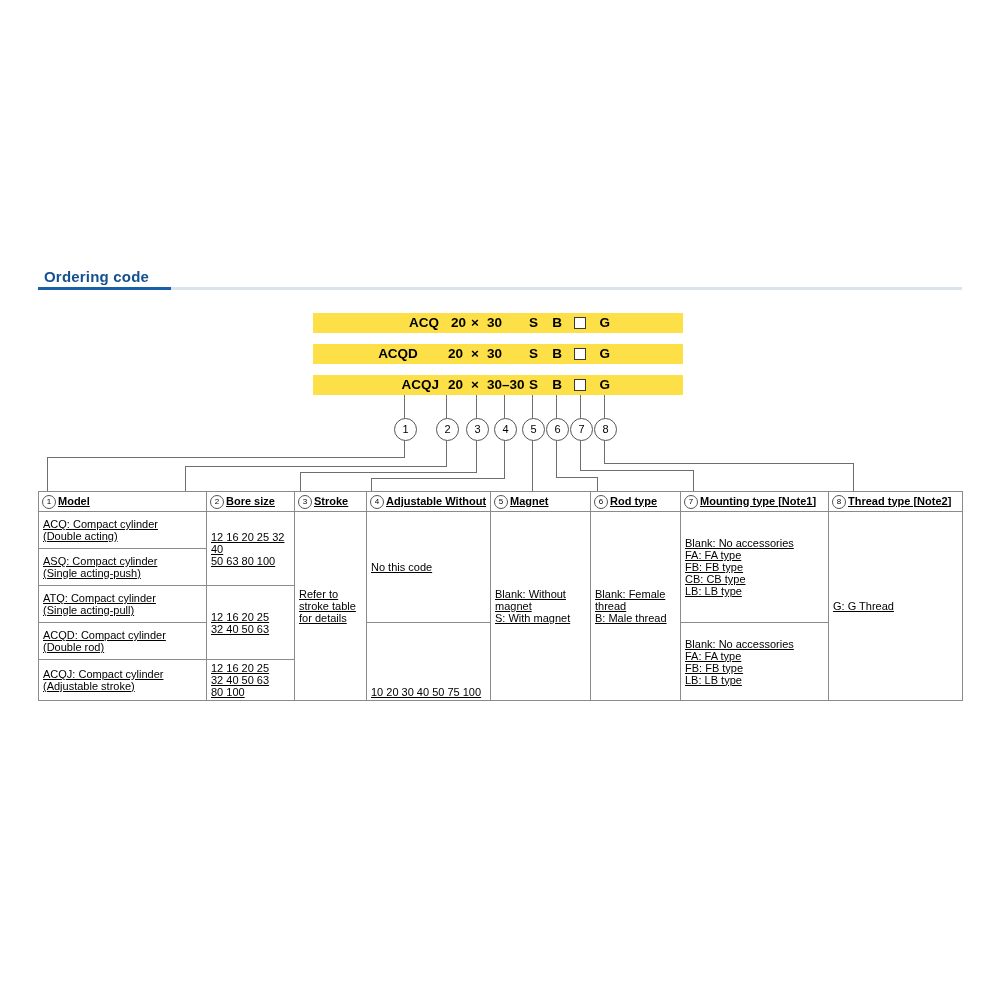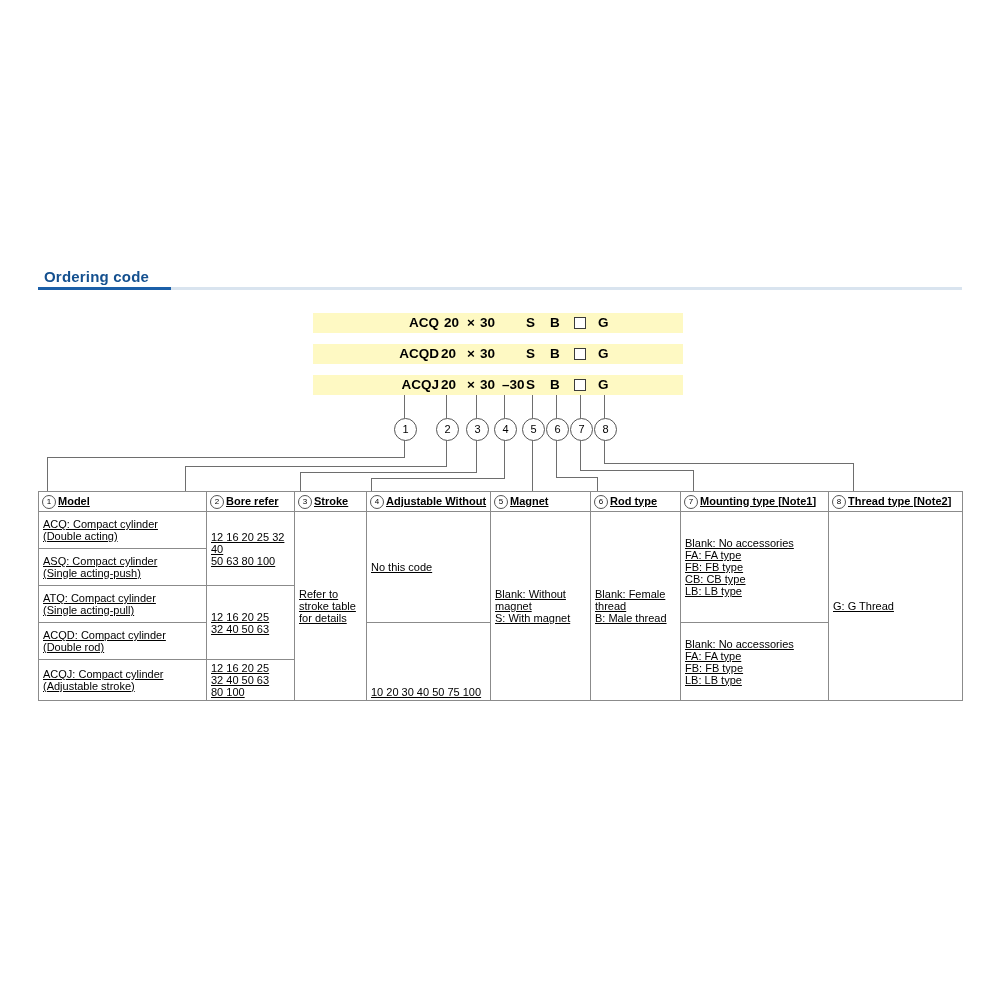--- a/index.html
+++ b/index.html
@@ -47,36 +47,36 @@
     font-size: 15px;
     font-weight: bold;
     color: #14508f;
     letter-spacing: 0.2px;
   }
 
   
   .code-bar {
     position: absolute;
     height: 20px;
-    background: #fef9c3;
+    background: #fde047;
     left: 313px;
     width: 370px;
   }
   #bar1 { top: 313px; }
   #bar2 { top: 344px; }
   #bar3 { top: 375px; }
 
   .seg {
     position: absolute;
     top: 0;
     height: 20px;
     line-height: 20px;
     font-size: 13.5px;
     font-weight: bold;
-    text-align: left;
+    text-align: right;
     white-space: pre;
   }
   .sq {
     position: absolute;
     top: 4px;
     width: 12px;
     height: 12px;
     border: 1px solid #3b3b3b;
     background: #ffffff;
     box-sizing: border-box;
@@ -186,21 +186,21 @@
   <div class="seg" style="left:154px;width:12px;">×</div>
   <div class="seg" style="left:167px;width:22px;">30</div>
   <div class="seg" style="left:188px;width:40px;"></div>
   <div class="seg" style="left:213px;width:12px;">S</div>
   <div class="seg" style="left:237px;width:12px;">B</div>
   <div class="sq" style="left:261px;"></div>
   <div class="seg" style="left:285px;width:12px;">G</div>
 </div>
 
 <div class="code-bar" id="bar2">
-  <div class="seg" style="left:60px;width:66px;text-align:right;">ACQD</div>
+  <div class="seg" style="left:52px;width:66px;text-align:center;">ACQD</div>
   <div class="seg" style="left:128px;width:22px;">20</div>
   <div class="seg" style="left:154px;width:12px;">×</div>
   <div class="seg" style="left:167px;width:22px;">30</div>
   <div class="seg" style="left:188px;width:40px;"></div>
   <div class="seg" style="left:213px;width:12px;">S</div>
   <div class="seg" style="left:237px;width:12px;">B</div>
   <div class="sq" style="left:261px;"></div>
   <div class="seg" style="left:285px;width:12px;">G</div>
 </div>
 
@@ -272,21 +272,21 @@
         <col class="c3">
         <col class="c4">
       <col class="c5">
         <col class="c6">
         <col class="c7">
         <col class="c8">
     </colgroup>
     <thead>
       <tr>
         <td><span class="cnum">1</span><span>Model</span></td>
-        <td><span class="cnum">2</span><span>Bore refer</span></td>
+        <td><span class="cnum">2</span><span>Bore size</span></td>
         <td><span class="cnum">3</span><span>Stroke</span></td>
         <td><span class="cnum">4</span><span>Adjustable Without</span></td>
         <td><span class="cnum">5</span><span>Magnet</span></td>
         <td><span class="cnum">6</span><span>Rod type</span></td>
         <td><span class="cnum">7</span><span>Mounting type [Note1]</span></td>
         <td><span class="cnum">8</span><span>Thread type [Note2]</span></td>
       </tr>
     </thead>
     <tbody>
       <tr>

